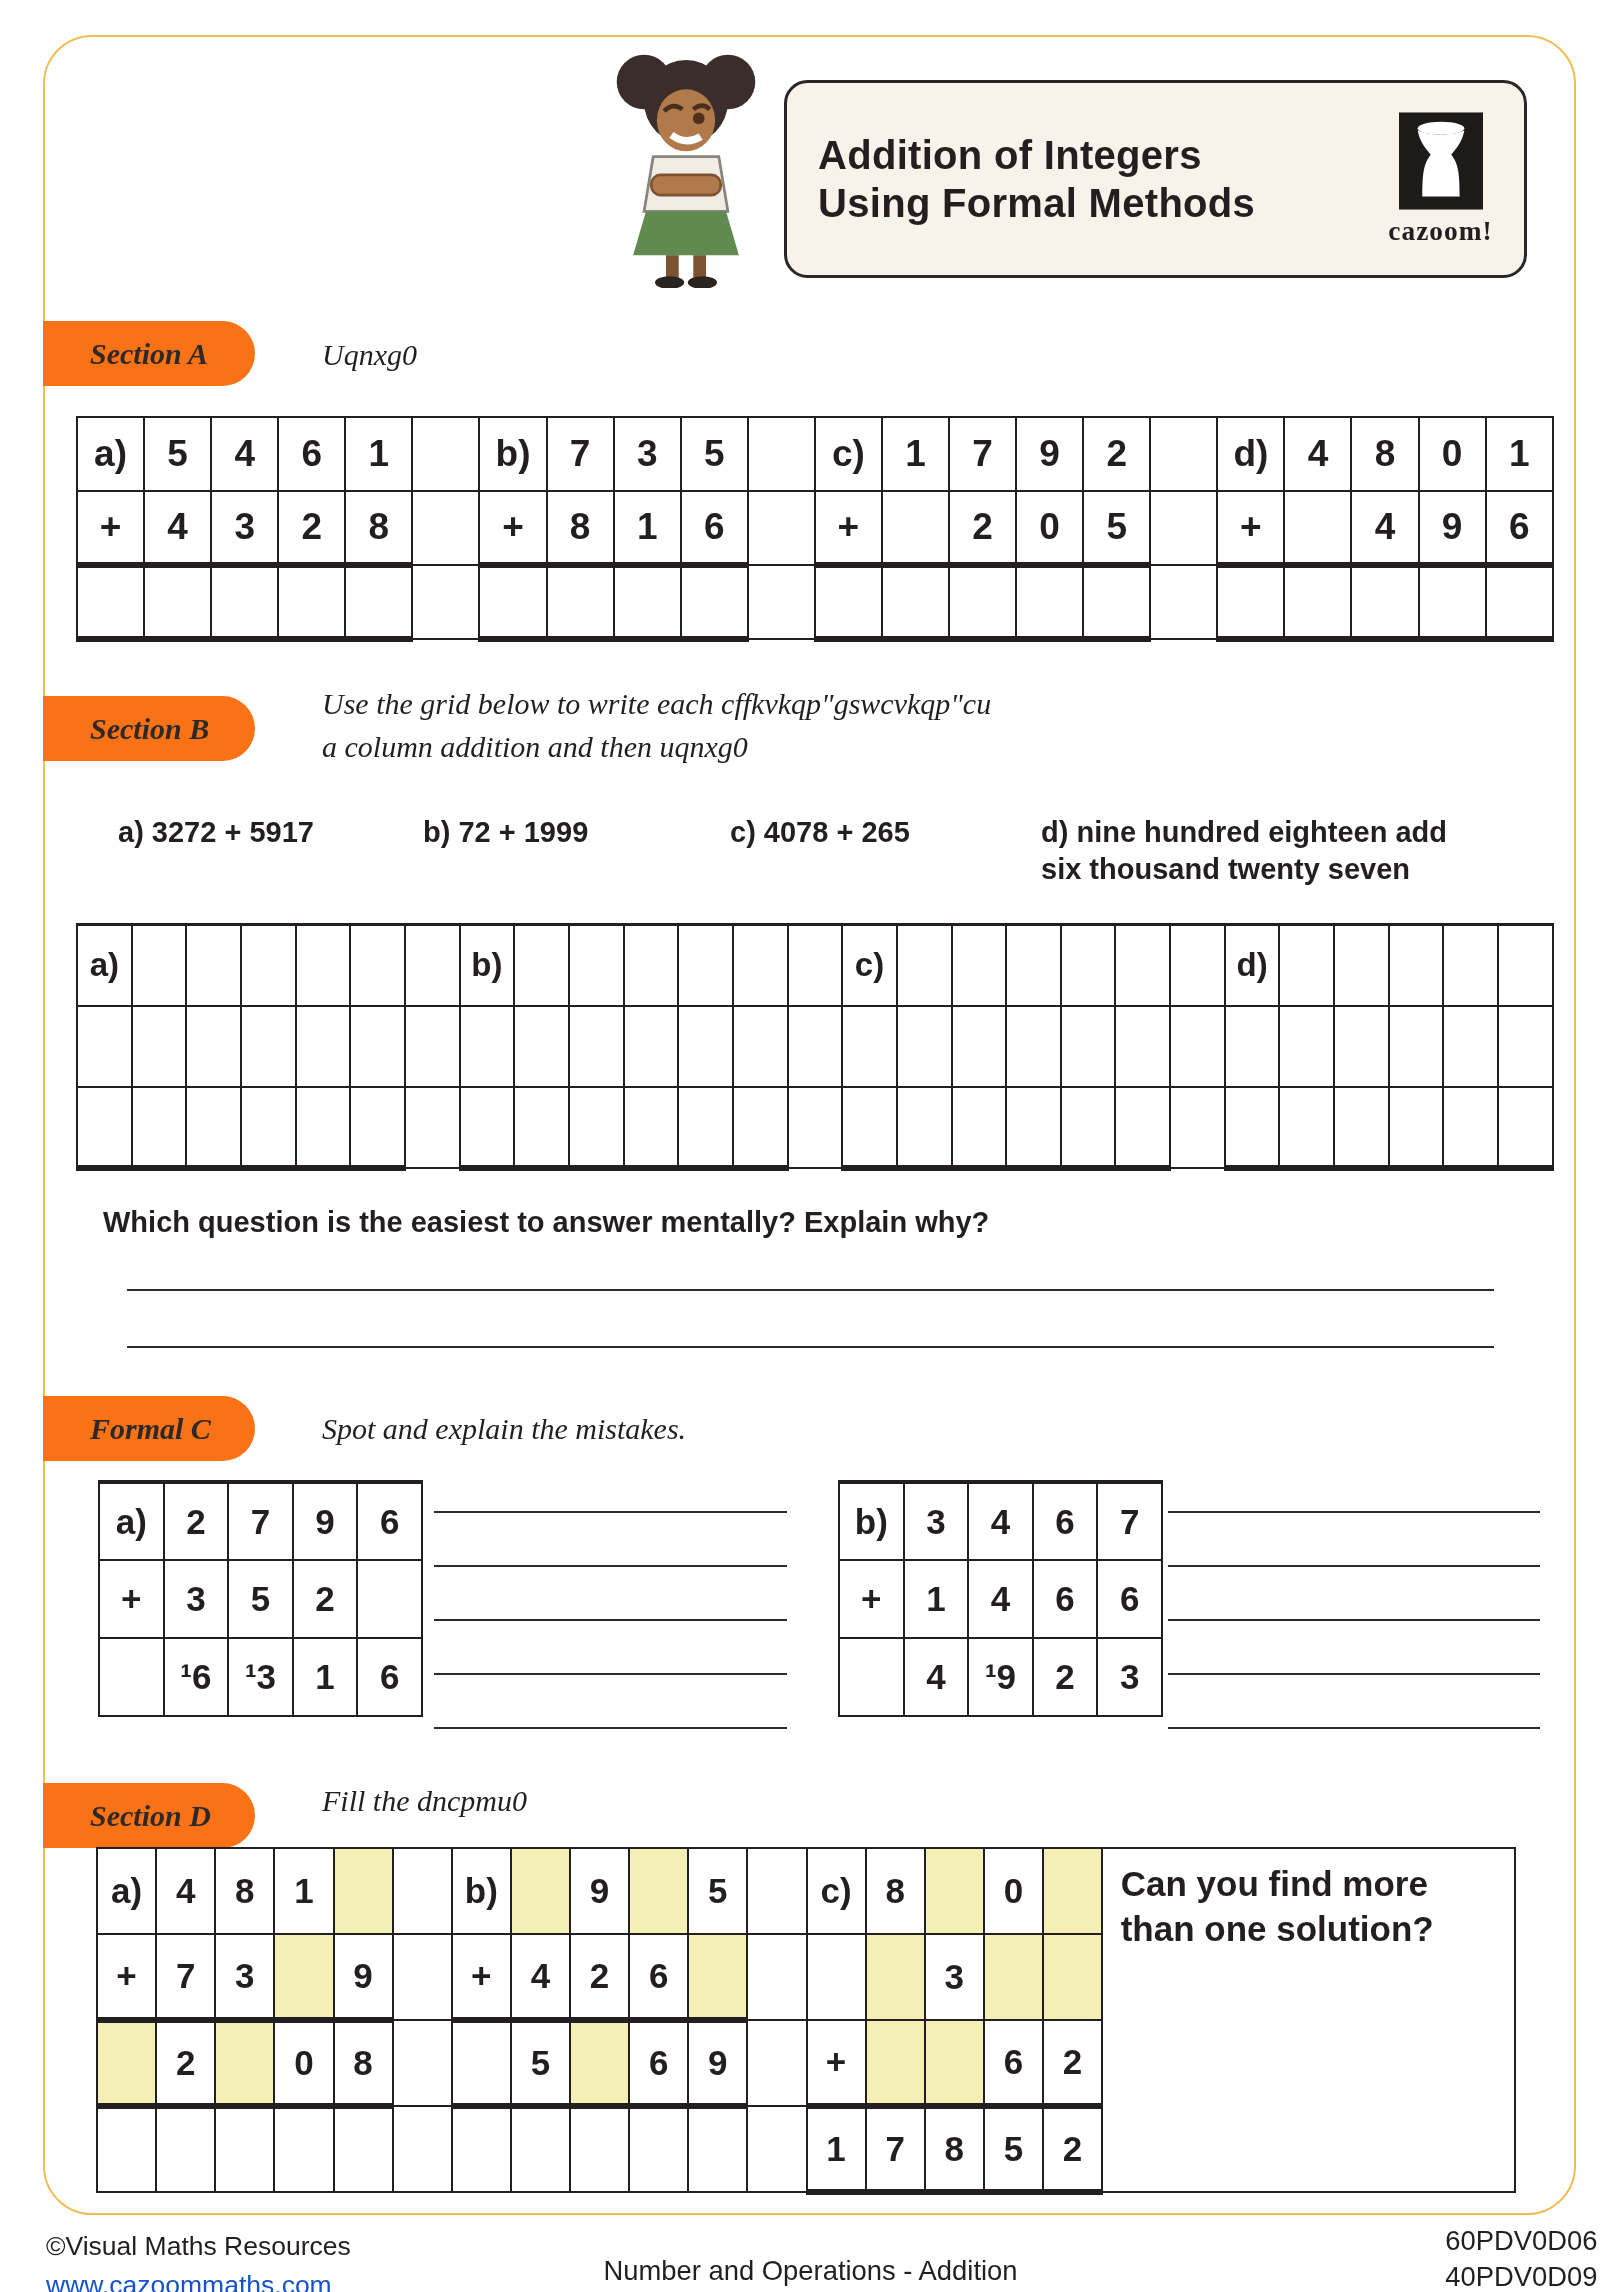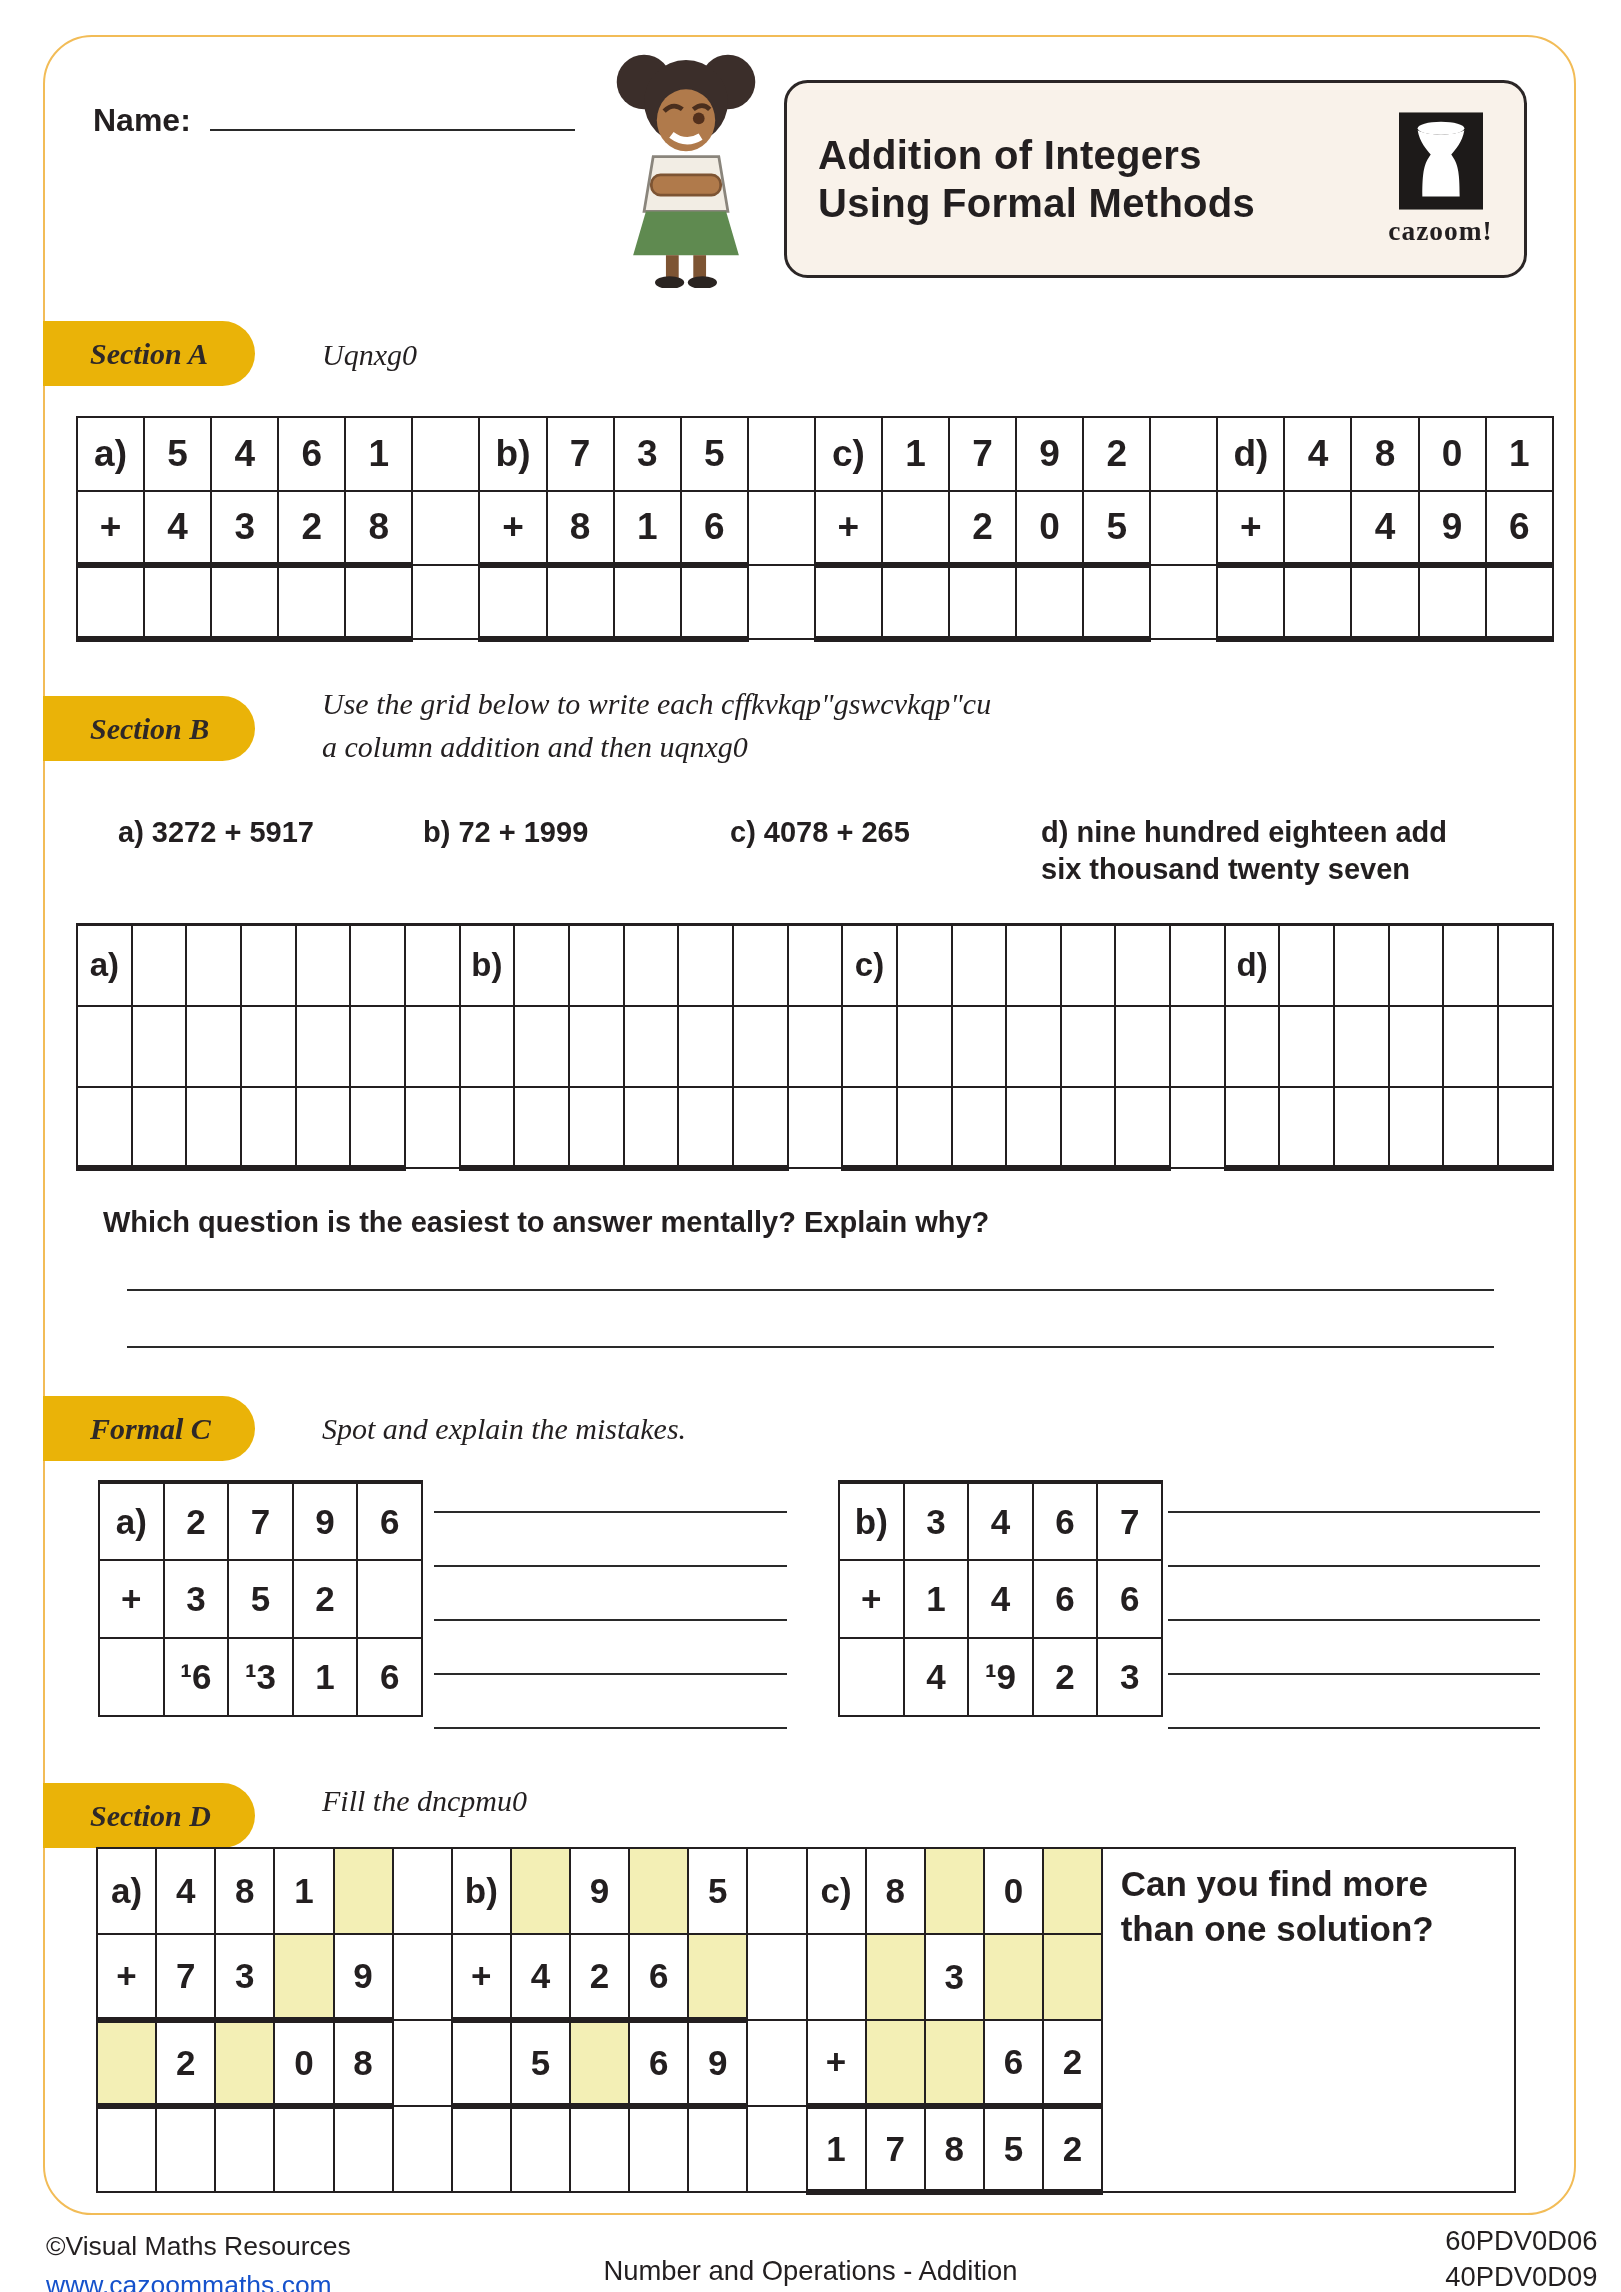--- a/index.html
+++ b/index.html
@@ -20,21 +20,21 @@
   .title-box {
     position:absolute; left:784px; top:80px; width:743px; height:198px; box-sizing:border-box;
     background:#f9f2ea; border:3.9px solid #2b2626; border-radius:23.5px;
     display:flex; align-items:center; padding:0 25.5px 0 31px;
   }
   .title-text { flex:1; font-size:40px; font-weight:bold; line-height:1.2; letter-spacing:0.3px; }
   .logo { width:116px; text-align:center; }
   .logo-text { font-family:"Liberation Serif", serif; font-weight:bold; font-size:27.4px; margin-top:2px; letter-spacing:1px; }
   
   .pill {
-    position:absolute; left:43px; width:212px; height:65px; background:#eab308;
+    position:absolute; left:43px; width:212px; height:65px; background:#f97316;
     border-radius:0 33px 33px 0; display:flex; align-items:center; box-sizing:border-box; padding-left:47px;
     font-family:"Liberation Serif", serif; font-weight:bold; font-style:italic; font-size:30px; color:#2e2828;
   }
   .instr { position:absolute; font-family:"Liberation Serif", serif; font-style:italic; font-size:30px; line-height:43px;margin-left:28px; }
   
   table.colgrid { border-collapse:collapse; table-layout:fixed; position:absolute; background:#fff; }
   .colgrid td { border:2px solid #231f20; padding:0; text-align:center; vertical-align:middle; font-weight:bold; }
   #grid-a { left:76px; top:416px; width:1478px; }
   #grid-a tr { height:74px; }
   #grid-a td { font-size:37px; }
@@ -64,23 +64,20 @@
   .foot-link  { color:#1552cc; text-decoration:underline; margin-top:7.8px; }
   .foot-center{ position:absolute; left:0; top:2255px; width:100%; text-align:center; font-size:27.4px; }
   .foot-right { position:absolute; right:23.5px; top:2223px; text-align:right; font-size:27.4px; line-height:36px; }
 </style>
 </head>
 <body>
 
 <div class="frame"></div>
 
 <div class="name-block">
-  <div class="name-row">
-    <span>Name:</span><span class="write-line"></span>
-  </div>
 </div>
 
 <svg class="girl" viewBox="0 0 100 130">
   <circle cx="27" cy="17" r="15" fill="#3b2e2a"></circle>
   <circle cx="73" cy="17" r="15" fill="#3b2e2a"></circle>
   <circle cx="50" cy="28" r="23" fill="#3b2e2a"></circle>
   <ellipse cx="50" cy="38" rx="16" ry="17" fill="#b07a4b"></ellipse>
   <path d="M38 33 q5 -5 10 -1" stroke="#4a2e1d" stroke-width="2.5" fill="none"></path>
   <path d="M54 32 q5 -4 9 0" stroke="#4a2e1d" stroke-width="2.5" fill="none"></path>
   <circle cx="57" cy="37" r="3.2" fill="#53301c"></circle>

